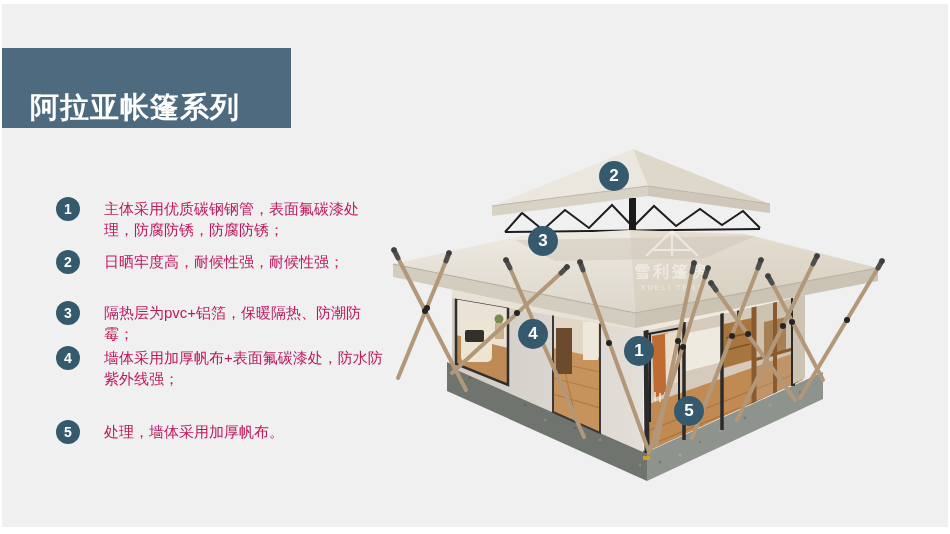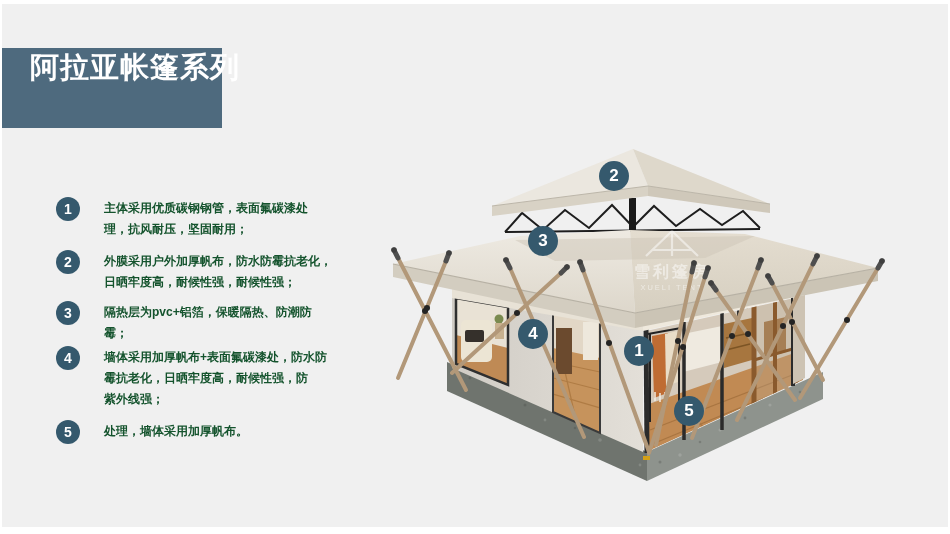--- a/index.html
+++ b/index.html
@@ -3,35 +3,35 @@
 <meta charset="utf-8">
 <style>
   html,body{margin:0;padding:0;}
   body{
     position:relative;width:950px;height:534px;overflow:hidden;
     background:#ffffff;
     font-family:"Liberation Sans","DejaVu Sans",sans-serif;
   }
   .slide{position:absolute;left:2px;right:2px;top:4px;bottom:7px;background:#f0f0f0;}
   .banner{
-    position:absolute;left:2px;top:48px;width:220px;height:80px;
-    background:#4e6a7e;display:flex;align-items:flex-start;
+    position:absolute;left:2px;top:48px;width:289px;height:80px;
+    background:#4e6a7e;display:flex;align-items:flex-end;
   }
   .banner .t{
     color:#ffffff;font-size:29px;font-weight:bold;letter-spacing:1px;
     padding-left:28px;white-space:nowrap;
   }
   .num-badge{
     position:absolute;width:24px;height:24px;border-radius:50%;
     background:#35596d;color:#fff;font-size:14px;font-weight:bold;
     display:flex;align-items:center;justify-content:center;left:56px;
   }
   .ftext{
     position:absolute;left:104px;width:300px;
-    color:#14532d;font-size:12px;line-height:21px;letter-spacing:0px;font-weight:bold;
+    color:#be185d;font-size:15px;line-height:21px;letter-spacing:0px;
   }
   .callout{
     position:absolute;width:30px;height:30px;border-radius:50%;
     background:#35596d;color:#fff;font-size:17px;font-weight:bold;
     display:flex;align-items:center;justify-content:center;
   }
   .tent{position:absolute;left:370px;top:130px;width:580px;height:404px;}
 </style>
 </head>
 <body>
@@ -39,39 +39,37 @@
 <div class="slide"></div>
 
 <div class="banner">
   <div class="t">阿拉亚帐篷系列</div>
 </div>
 
 <div>
   <div class="num-badge" style="top:197px;">1</div>
   <div class="ftext" style="top:198px;">
     <div>主体采用优质碳钢钢管，表面氟碳漆处</div>
-    <div>理，抗风耐压，坚固耐用；</div>
+    <div>理，防腐防锈，防腐防锈；</div>
   </div>
 
   <div class="num-badge" style="top:250px;">2</div>
   <div class="ftext" style="top:251px;">
-    <div>外膜采用户外加厚帆布，防水防霉抗老化，</div>
     <div>日晒牢度高，耐候性强，耐候性强；</div>
   </div>
 
   <div class="num-badge" style="top:301px;">3</div>
   <div class="ftext" style="top:302px;">
     <div>隔热层为pvc+铝箔，保暖隔热、防潮防</div>
     <div>霉；</div>
   </div>
 
   <div class="num-badge" style="top:346px;">4</div>
   <div class="ftext" style="top:347px;">
     <div>墙体采用加厚帆布+表面氟碳漆处，防水防</div>
-    <div>霉抗老化，日晒牢度高，耐候性强，防</div>
     <div>紫外线强；</div>
   </div>
 
   <div class="num-badge" style="top:420px;">5</div>
   <div class="ftext" style="top:421px;">
     <div>处理，墙体采用加厚帆布。</div>
   </div>
 </div>
 
 <svg class="tent" viewBox="370 130 580 404">

